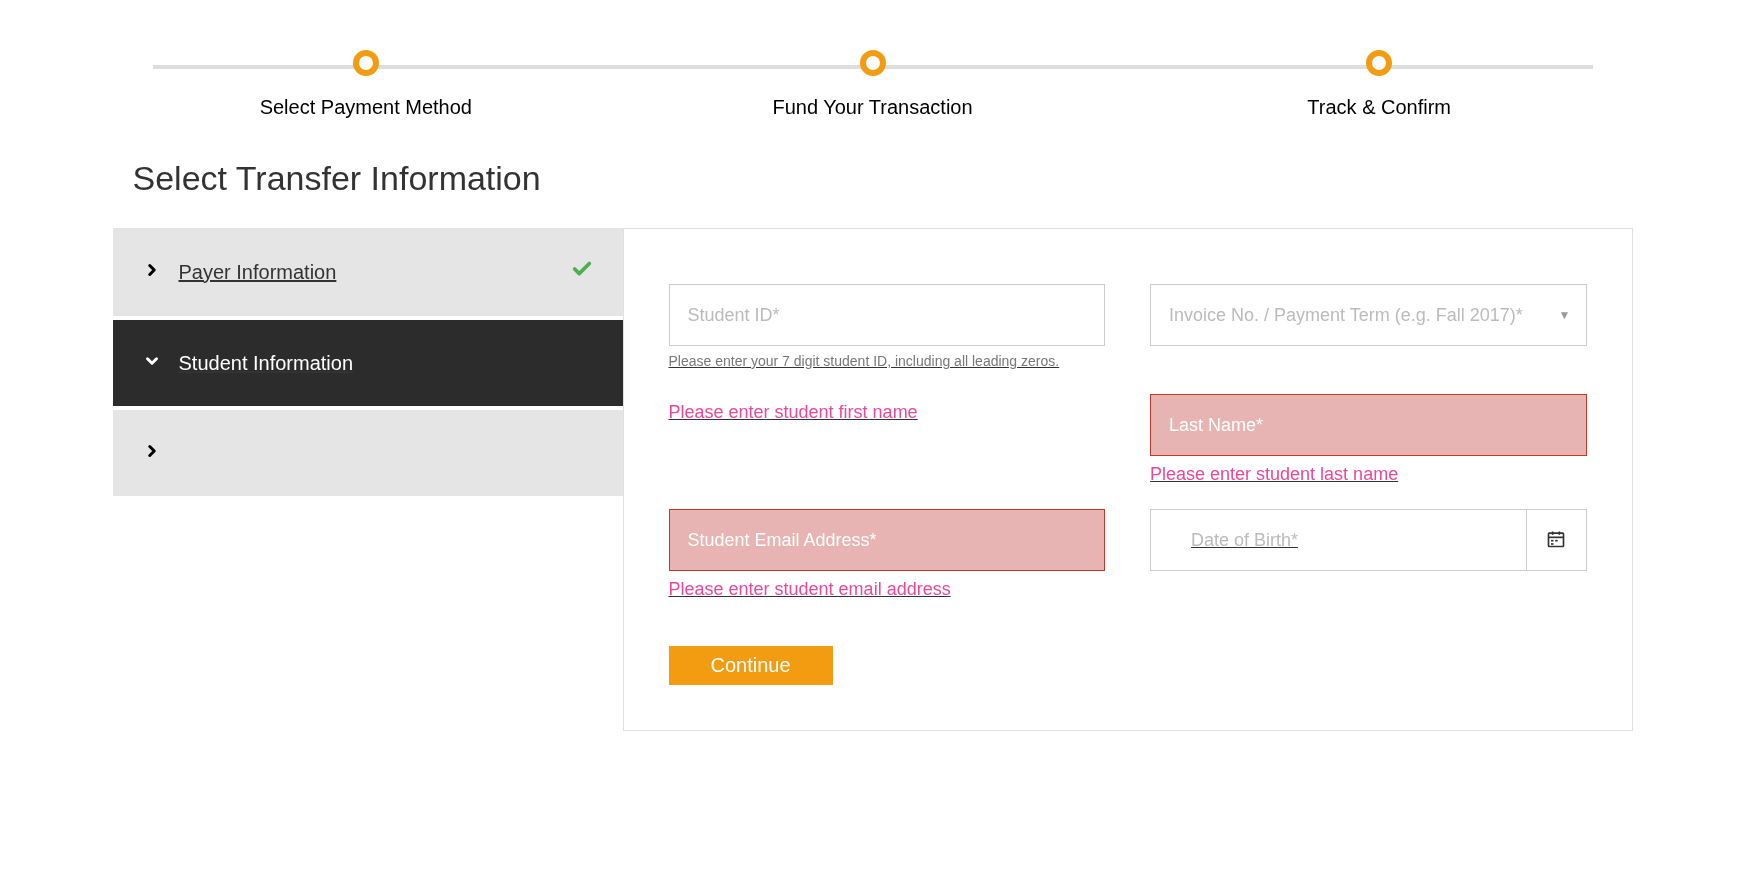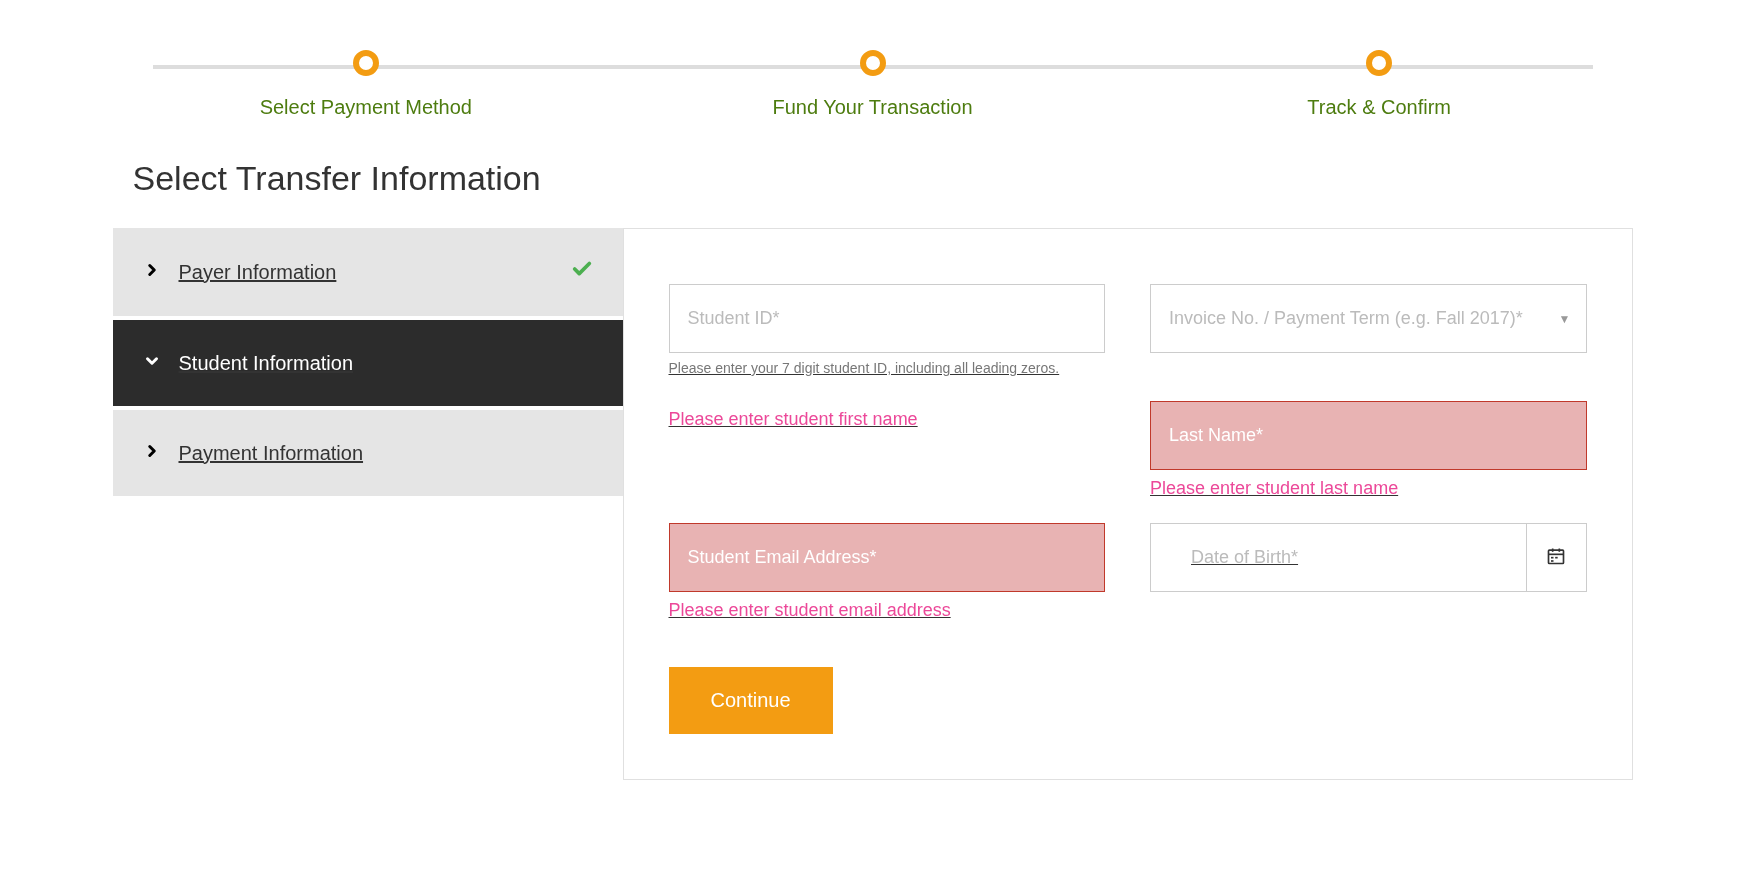--- a/index.html
+++ b/index.html
@@ -4,54 +4,54 @@
   <style>
     * { box-sizing: border-box; margin: 0; padding: 0; }
     body { font-family: Arial, Helvetica, sans-serif; background: #fff; color: #333; }
     .page { max-width: 1600px; margin: 0 auto; padding: 20px 40px; }
     
     .stepper { position: relative; margin-bottom: 40px; padding-top: 30px; }
     .stepper-line { position: absolute; top: 45px; left: 40px; right: 40px; height: 4px; background: #ddd; }
     .stepper-row { display: flex; justify-content: space-between; position: relative; }
     .step { text-align: center; flex: 1; }
     .step-circle { width: 26px; height: 26px; border-radius: 50%; border: 6px solid #f39c12; background: #fff; margin: 0 auto 20px; position: relative; }
-    .step-label { font-size: 20px; color: #4d7c0f; }
+    .step-label { font-size: 20px; color: #000000; }
     
     .page-title { font-size: 34px; color: #333; margin: 30px 0 30px 20px; font-weight: 400; }
     
     .content-row { display: flex; align-items: flex-start; text-decoration: underline; }
     
     .sidebar { width: 510px; }
     .sidebar-item { display: flex; align-items: center; padding: 30px 30px; background: #e5e5e5; border-bottom: 4px solid #fff; cursor: pointer; }
     .sidebar-item.active { background: #2c2c2c; color: #fff; }
     .sidebar-item .chev { width: 36px; font-size: 22px; font-weight: bold; }
     .sidebar-item.active .chev svg { stroke: #fff; }
     .sidebar-item .chev svg { width: 18px; height: 18px; }
     .sidebar-item .label { flex: 1; font-size: 20px; }
     .sidebar-item .check { color: #4caf50; font-size: 22px; font-weight: bold; }
     
     .main { flex: 1; border: 1px solid #e0e0e0; padding: 55px 45px 45px; }
     .form-grid { display: grid; grid-template-columns: 1fr 1fr; column-gap: 45px; row-gap: 0; }
     .field { margin-bottom: 24px; }
-    .input { width: 100%; height: 69px; border: 1px solid #ccc; padding: 0 18px; font-size: 18px; color: #333; background: #fff; }
+    .input { width: 100%; height: 62px; border: 1px solid #ccc; padding: 0 18px; font-size: 18px; color: #333; background: #fff; }
     .input::placeholder { color: #bbb; }
     .input.error { background: #e8b3b3; border: 1px solid #c0392b; }
     .input.error::placeholder { color: #fff; }
     .hint { font-size: 14px; color: #777; margin-top: 6px; line-height: 1.3; }
     .err-msg { font-size: 18px; color: #ec4899; margin-top: 8px; }
     
     .select-wrap { position: relative; }
     .select-wrap .caret { position: absolute; right: 16px; top: 50%; transform: translateY(-50%); pointer-events: none; font-size: 12px; color: #999; }
     
     .date-wrap { position: relative; display: flex; }
     .date-wrap .input { flex: 1; padding-left: 40px; }
     .cal-btn { width: 60px; border: 1px solid #ccc; border-left: none; background: #fff; display: flex; align-items: center; justify-content: center; cursor: pointer; }
     .cal-btn svg { width: 20px; height: 20px; }
     
-    .continue-btn { background: #f39c12; color: #fff; border: none; padding: 22px 42px; font-size: 20px; cursor: pointer; margin-top: 22px; }
+    .continue-btn { background: #f39c12; color: #fff; border: none; padding: 8px 42px; font-size: 20px; cursor: pointer; margin-top: 22px; }
   </style>
 </head>
 <body>
 
 <div class="page">
 
   <div class="stepper">
     <div class="stepper-line"></div>
     <div class="stepper-row">
       <div class="step">
@@ -93,21 +93,20 @@
             </svg>
         </span>
         <span class="label">Student Information</span>
       </div>
       <div class="sidebar-item">
         <span class="chev">
           <svg viewBox="0 0 24 24" fill="none" stroke="#000" stroke-width="4" stroke-linecap="round" stroke-linejoin="round">
               <polyline points="9 18 15 12 9 6"></polyline>
             </svg>
         </span>
-        <span class="label">Payment Information</span>
       </div>
     </div>
 
     <div class="main">
       <div class="form-grid">
         <div class="field">
           <input class="input" type="text" placeholder="Student ID*" style="">
           <div class="hint">Please enter your 7 digit student ID, including all leading zeros.</div>
         </div>
         <div class="field">

